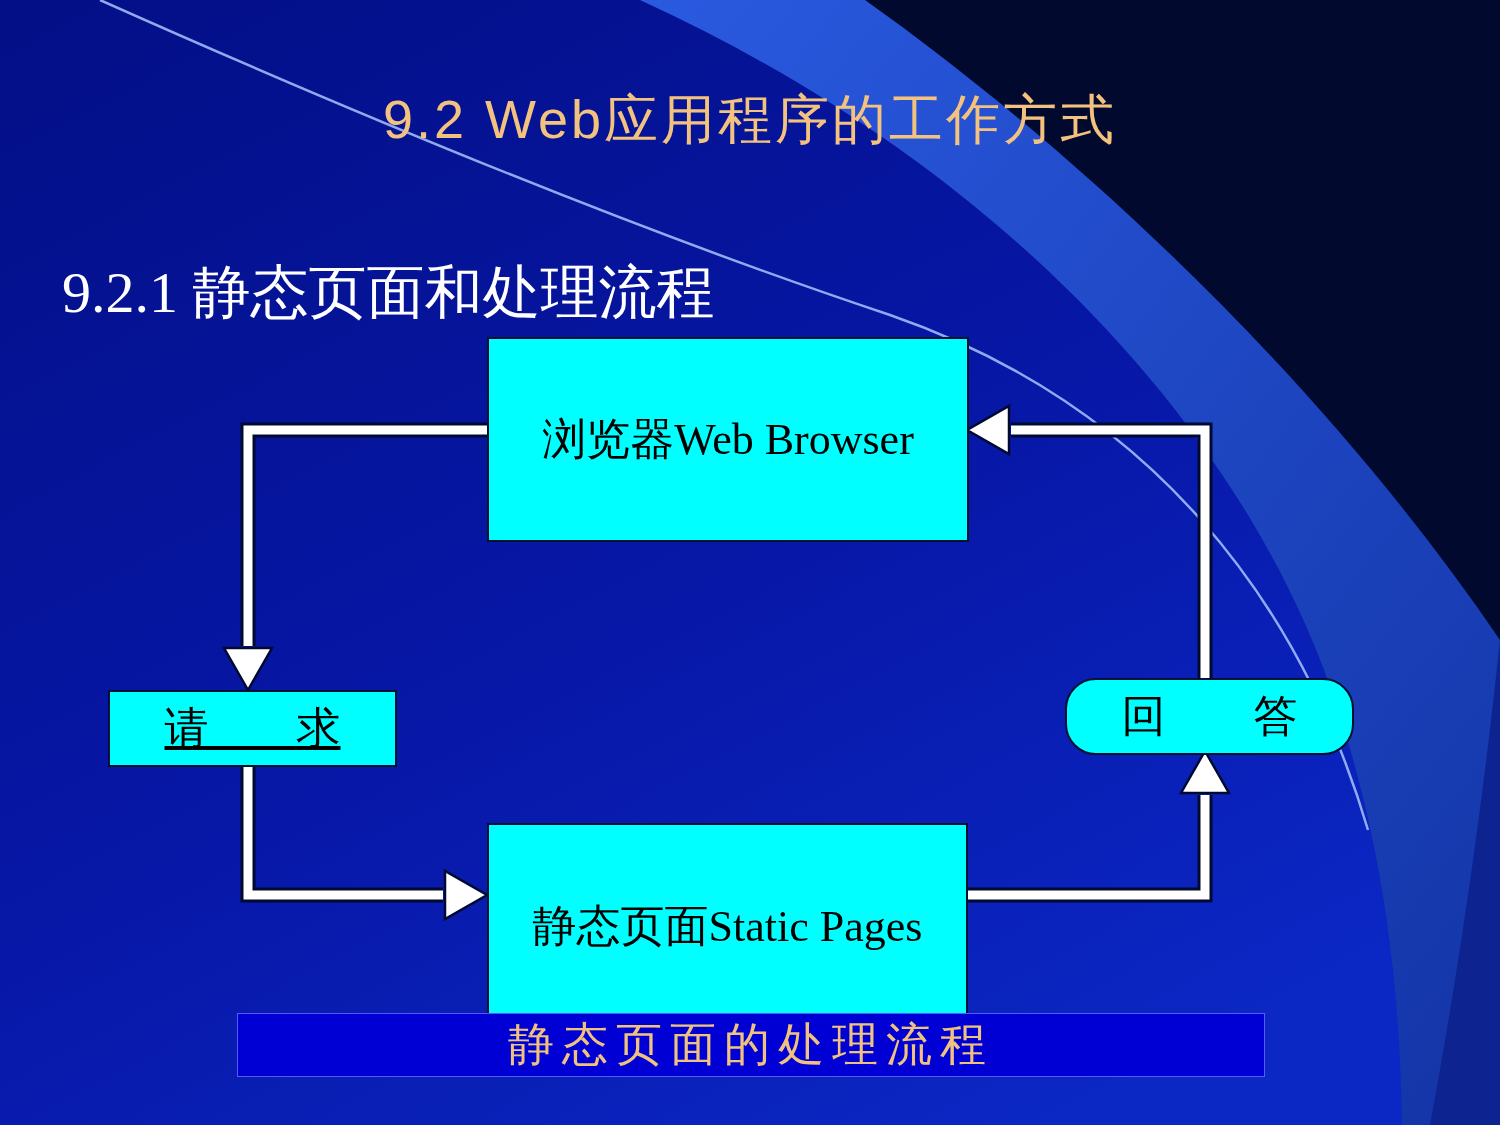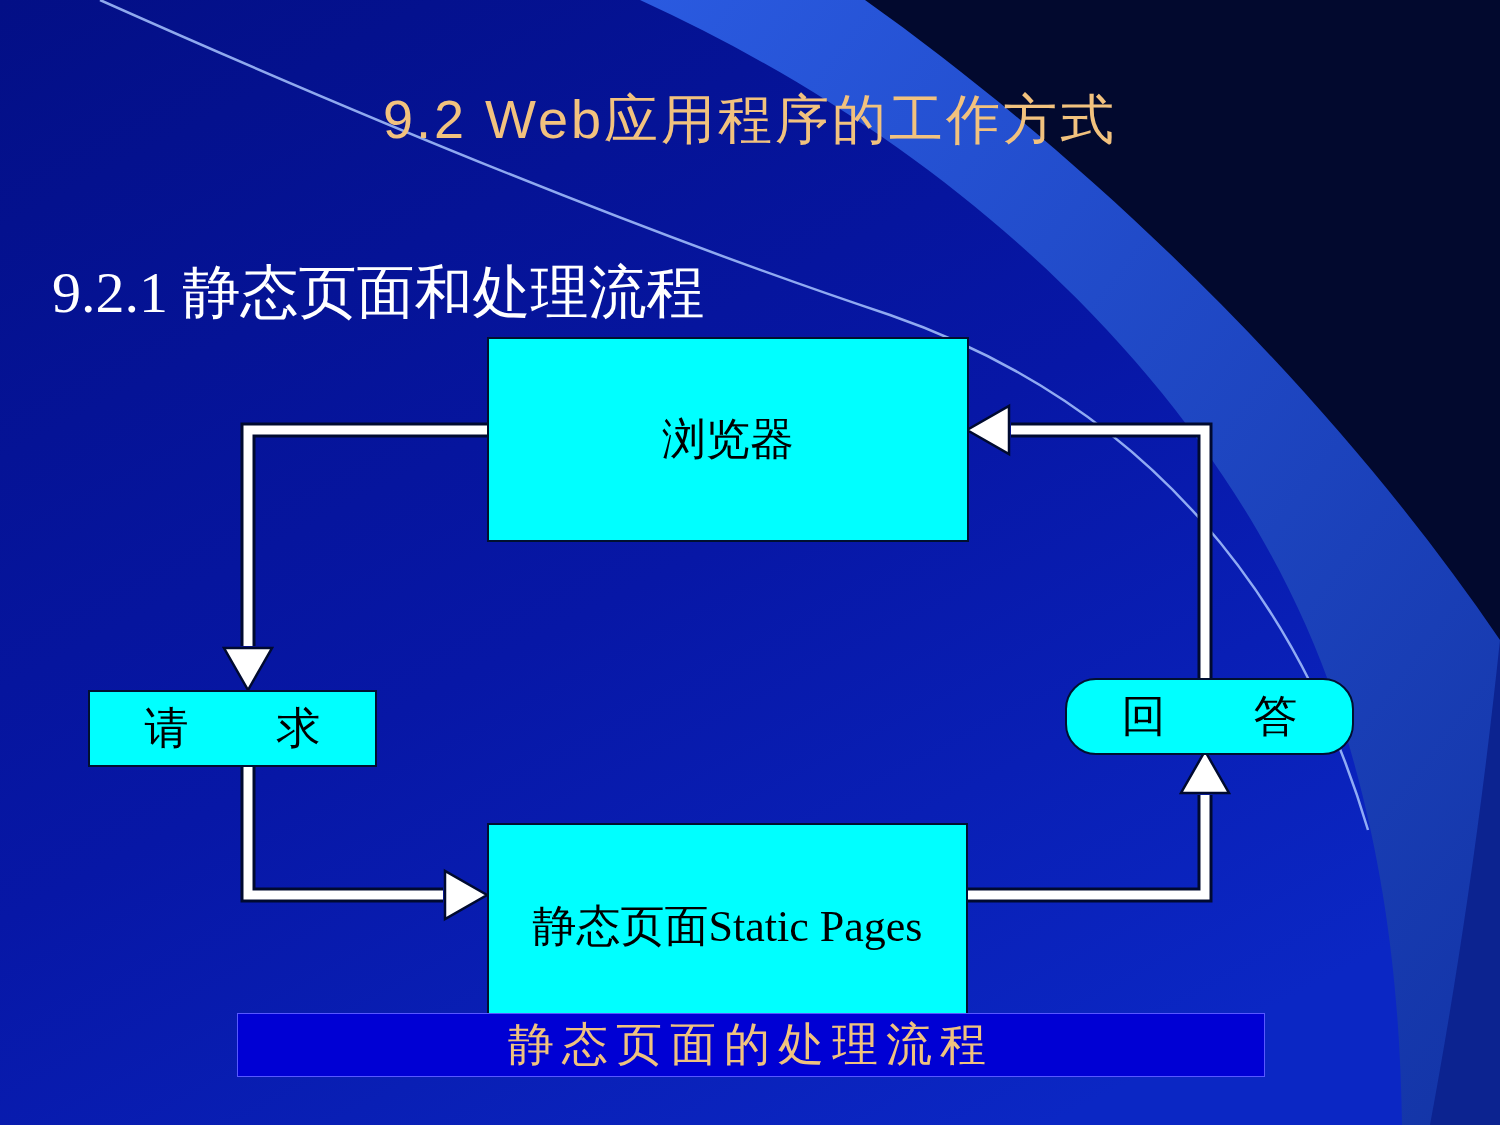--- a/index.html
+++ b/index.html
@@ -21,21 +21,21 @@
 
   .title {
     position: absolute; top: 84px; left: 0; width: 100%;
     text-align: center;
     font-size: 54px; letter-spacing: 3px;
     color: var(--title-color);
     font-family: "Liberation Sans", sans-serif;
     z-index: 2; white-space: nowrap;
   }
   .subtitle {
-    position: absolute; top: 254px; left: 52px;
+    position: absolute; top: 254px; left: 62px;
     font-size: 58px;
     color: var(--subtitle-color);
     z-index: 2; white-space: nowrap;
   }
 
   .arrows { position: absolute; left: 0; top: 0; width: 100%; height: 100%; z-index: 1; }
   .arrows .outline { fill: none; stroke: #000a30; stroke-width: 15; }
   .arrows .main    { fill: none; stroke: var(--arrow-color); stroke-width: 9; }
   .arrows .head    { fill: var(--arrow-color); stroke: #000a30; stroke-width: 2.5; }
 
@@ -45,21 +45,21 @@
     border: 2px solid #001030;
     color: var(--box-text);
     display: flex; 
     align-items: center; justify-content: center;
     text-align: center;
     z-index: 2;
   }
   .box .line { font-size: 44px; line-height: 1.35; white-space: nowrap; }
   .box-browser { left: 487px; top: 337px; width: 478px; height: 201px; }
   .box-static  { left: 487px; top: 787px; width: 477px; height: 203px; margin-top: 36px; }
-  .box-request { left: 88px; top: 690px; width: 285px; height: 73px; }
+  .box-request { left: 108px; top: 690px; width: 285px; height: 73px; text-decoration: underline; }
   .box-answer  { left: 1065px; top: 678px; width: 285px; height: 73px; border-radius: 31px; }
   .box-small-label { font-size: 44px; white-space: nowrap; }
 
   .caption {
     position: absolute; left: 237px; top: 1013px; width: 1026px; height: 62px;
     background: var(--caption-fill);
     border: 1px solid #5858ff;
     display: flex; align-items: flex-start; justify-content: center;
     z-index: 2;
     font-family: Liberation Serif, serif;
@@ -114,20 +114,21 @@
     </g>
     <g>
       <polyline class="outline" points="1205,678 1205,430 1011,430"></polyline>
       <polyline class="main" points="1205,678 1205,430 1011,430"></polyline>
       <polygon class="head" points="1009,406 1009,454 967,430"></polygon>
     </g>
   </svg>
 
   <div class="box box-browser">
     <div class="line">浏览器</div>
+    <div class="line">Web Browser</div>
   </div>
 
   <div class="box box-request">
     <div class="box-small-label">请　　求</div>
   </div>
 
   <div class="box box-answer">
     <div class="box-small-label">回　　答</div>
   </div>
 

